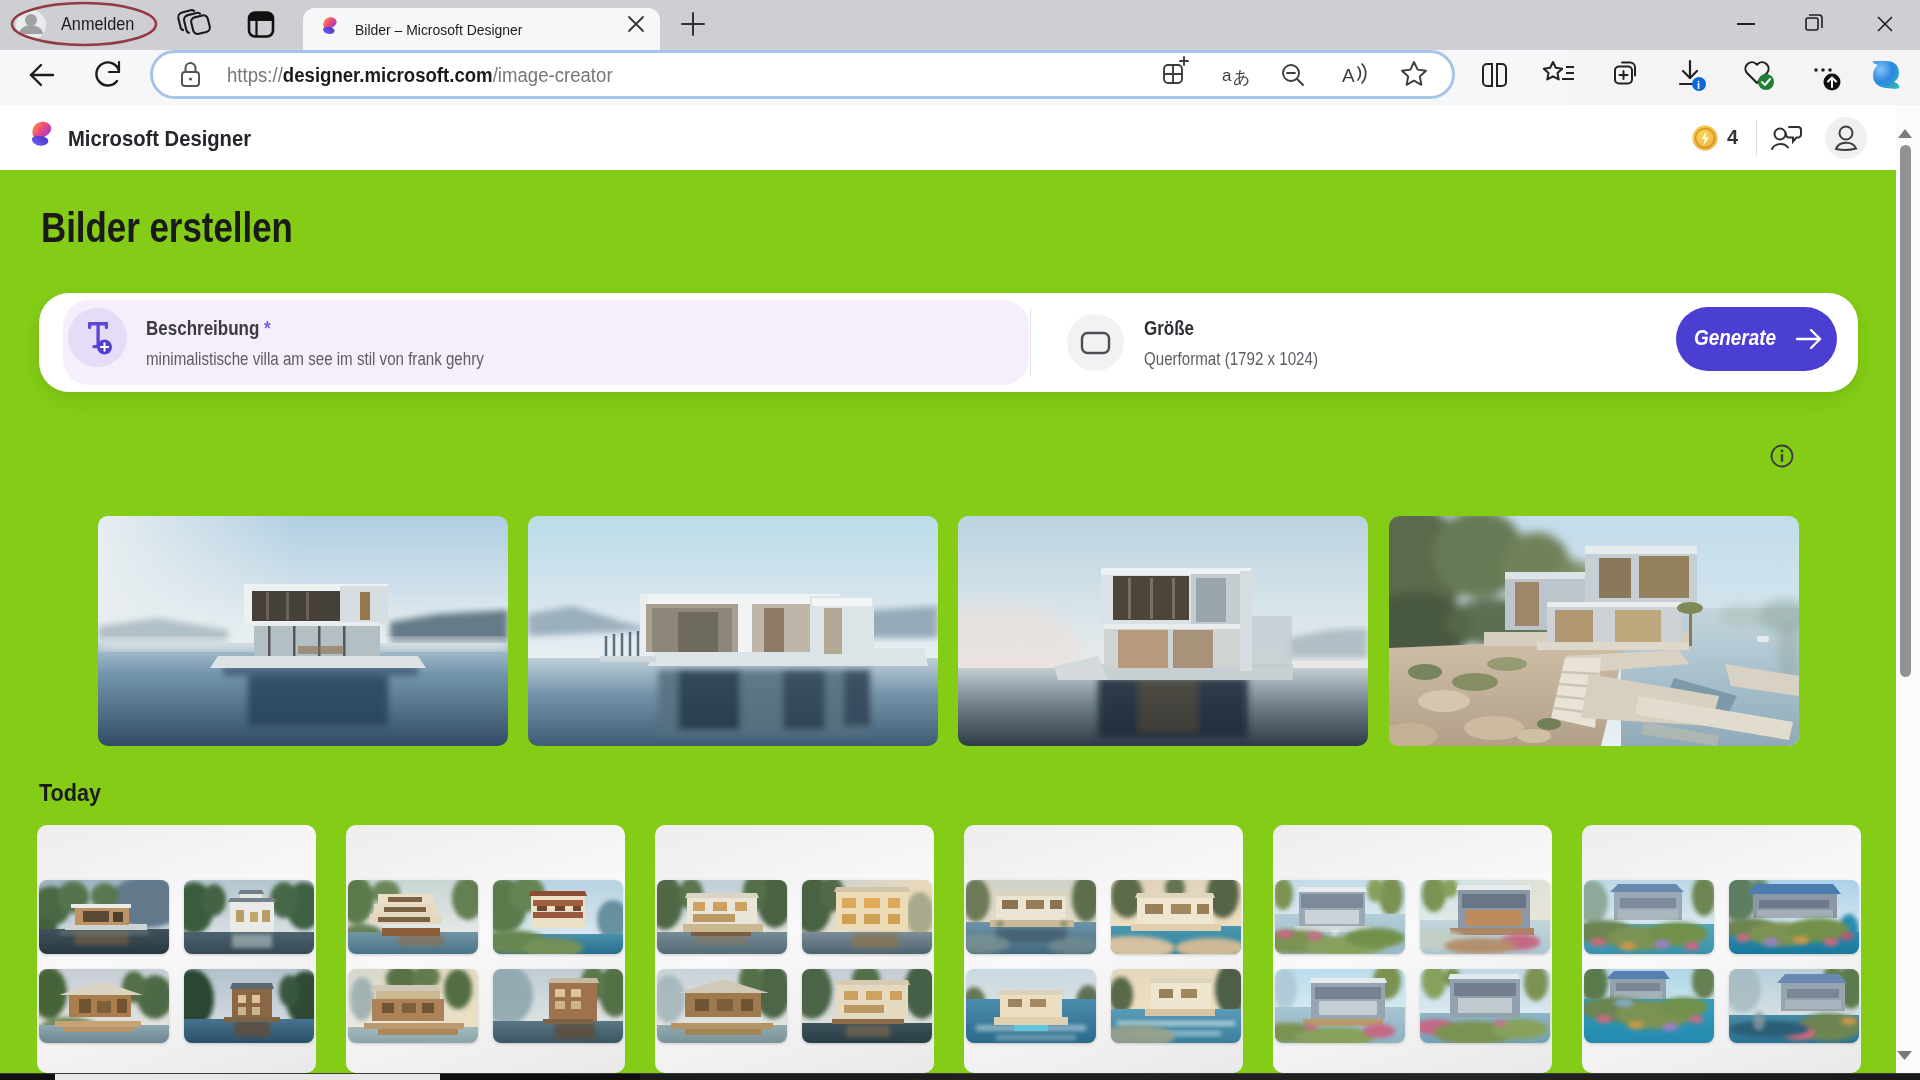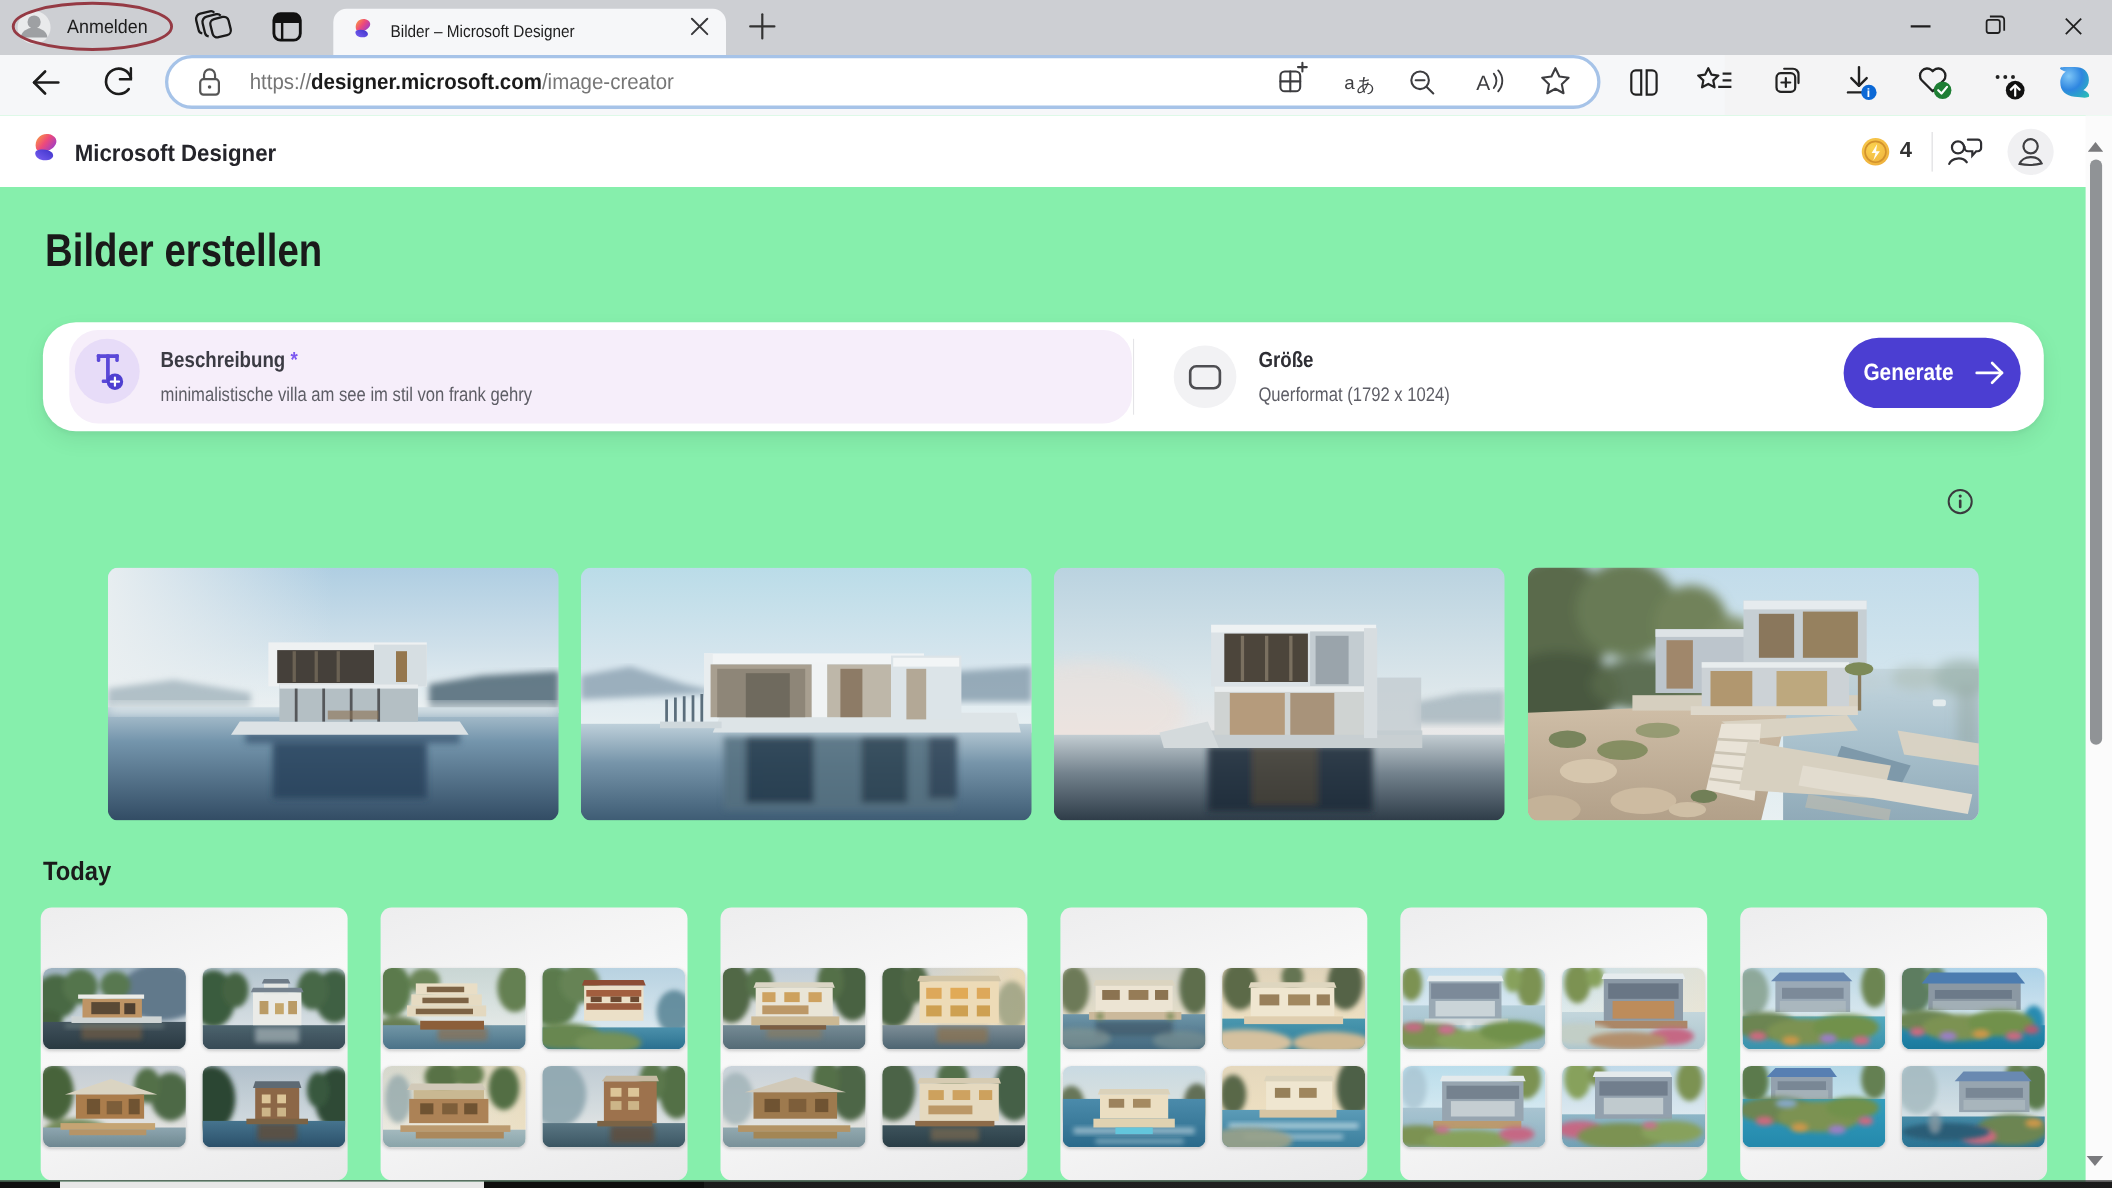--- a/index.html
+++ b/index.html
@@ -10,36 +10,36 @@
   
   #titlebar { position:absolute; left:0; top:0; width:1920px; height:50px; background:#cdcfd3; }
   #tab { position:absolute; left:303px; top:8px; width:357px; height:42px; background:#f6f7f9; border-radius:12px 12px 0 0; }
   #tab .title { position:absolute; left:52px; top:13px; font-size:15.5px; color:#1e1e1e; transform:scaleX(.9); transform-origin:0 0; white-space:nowrap; }
   #toolbar { position:absolute; left:0; top:50px; width:1568px; height:55px; background:#f6f7f9; }
   #urlbar { position:absolute; left:150px; top:0px; width:1305px; height:49px; background:#ffffff; border:3px solid #a6c3e8; border-radius:25px; }
   .urltext { position:absolute; left:74px; top:11px; font-size:20px; color:#767676; white-space:nowrap; transform:scaleX(.93); transform-origin:0 0; }
   .urltext b { color:#1b1b1b; font-weight:bold; }
 
   
-  #page { position:absolute; left:0; top:105px; width:1920px; height:975px; background:#86efac; }
+  #page { position:absolute; left:0; top:105px; width:1920px; height:975px; background:#84cc16; }
   #pageheader { position:absolute; left:0; top:0; width:1920px; height:65px; background:#ffffff; }
   #pageheader .brand { position:absolute; left:68px; top:22px; font-size:21.5px; font-weight:bold; color:#25252b; transform:scaleX(.94); transform-origin:0 0; white-space:nowrap; }
   h1 { position:absolute; left:41px; top:99px; font-size:42px; font-weight:bold; color:#1a1a1a; transform:scaleX(.83); transform-origin:0 0; white-space:nowrap; }
 
   #card { position:absolute; left:39px; top:188px; width:1819px; height:99px; background:#fff; border-radius:30px; box-shadow:0 8px 20px rgba(0,0,0,.07), 0 2px 4px rgba(0,0,0,.04); }
   #lav { position:absolute; left:24px; top:7px; width:966px; height:85px; background:#f6eefa; border-radius:26px; }
   #lav .circ { position:absolute; left:5px; top:8px; width:59px; height:59px; border-radius:50%; background:#e7dcf8; }
   #lav .t1 { position:absolute; left:83px; top:17px; font-size:20px; font-weight:bold; color:#3b3b43; transform:scaleX(.85); transform-origin:0 0; white-space:nowrap; }
   #lav .t1 span { color:#7c58f0; font-weight:bold; }
   #lav .t2 { position:absolute; left:83px; top:49px; font-size:18px; color:#5d5d65; transform:scaleX(.84); transform-origin:0 0; white-space:nowrap; }
   #carddiv { position:absolute; left:991px; top:15px; width:1px; height:69px; background:#e4e4e7; }
   .gcirc { position:absolute; left:1028px; top:21px; width:57px; height:57px; border-radius:50%; background:#f2f2f4; }
   .gt1 { position:absolute; left:1105px; top:24px; font-size:20px; font-weight:bold; color:#2e2e34; transform:scaleX(.85); transform-origin:0 0; }
   .gt2 { position:absolute; left:1105px; top:56px; font-size:18px; color:#5d5d65; transform:scaleX(.84); transform-origin:0 0; white-space:nowrap; }
-  #genbtn { position:absolute; left:1637px; top:14px; width:161px; height:64px; border-radius:32px; background:#4b3ed2; color:#fff; }
+  #genbtn { position:absolute; left:1637px; top:14px; width:161px; height:64px; border-radius:32px; background:#4b3ed2; color:#fff;font-style:italic; }
   #genbtn .gl { position:absolute; left:18px; top:19px; font-size:21.5px; font-weight:bold; transform:scaleX(.88); transform-origin:0 0; white-space:nowrap; }
 
   .tabrow { position:absolute; left:0; top:330px; width:1920px; height:40px; }
   .tab1 { position:absolute; left:56px; top:7px; font-size:20px; color:#59595f; transform:scaleX(.87); transform-origin:0 0; white-space:nowrap; }
   .tab2 { position:absolute; left:223px; top:7px; font-size:20px; font-weight:bold; color:#242428; transform:scaleX(.87); transform-origin:0 0; white-space:nowrap; }
   .tabline { position:absolute; left:222px; top:42px; width:151px; height:3px; background:#4038c8; border-radius:2px; }
   .about { position:absolute; left:1803px; top:7px; font-size:20px; font-weight:bold; color:#2a2a2e; transform:scaleX(.88); transform-origin:0 0; }
 
   .bigimg { position:absolute; top:411px; width:410px; height:230px; border-radius:10px; overflow:hidden; }
 

